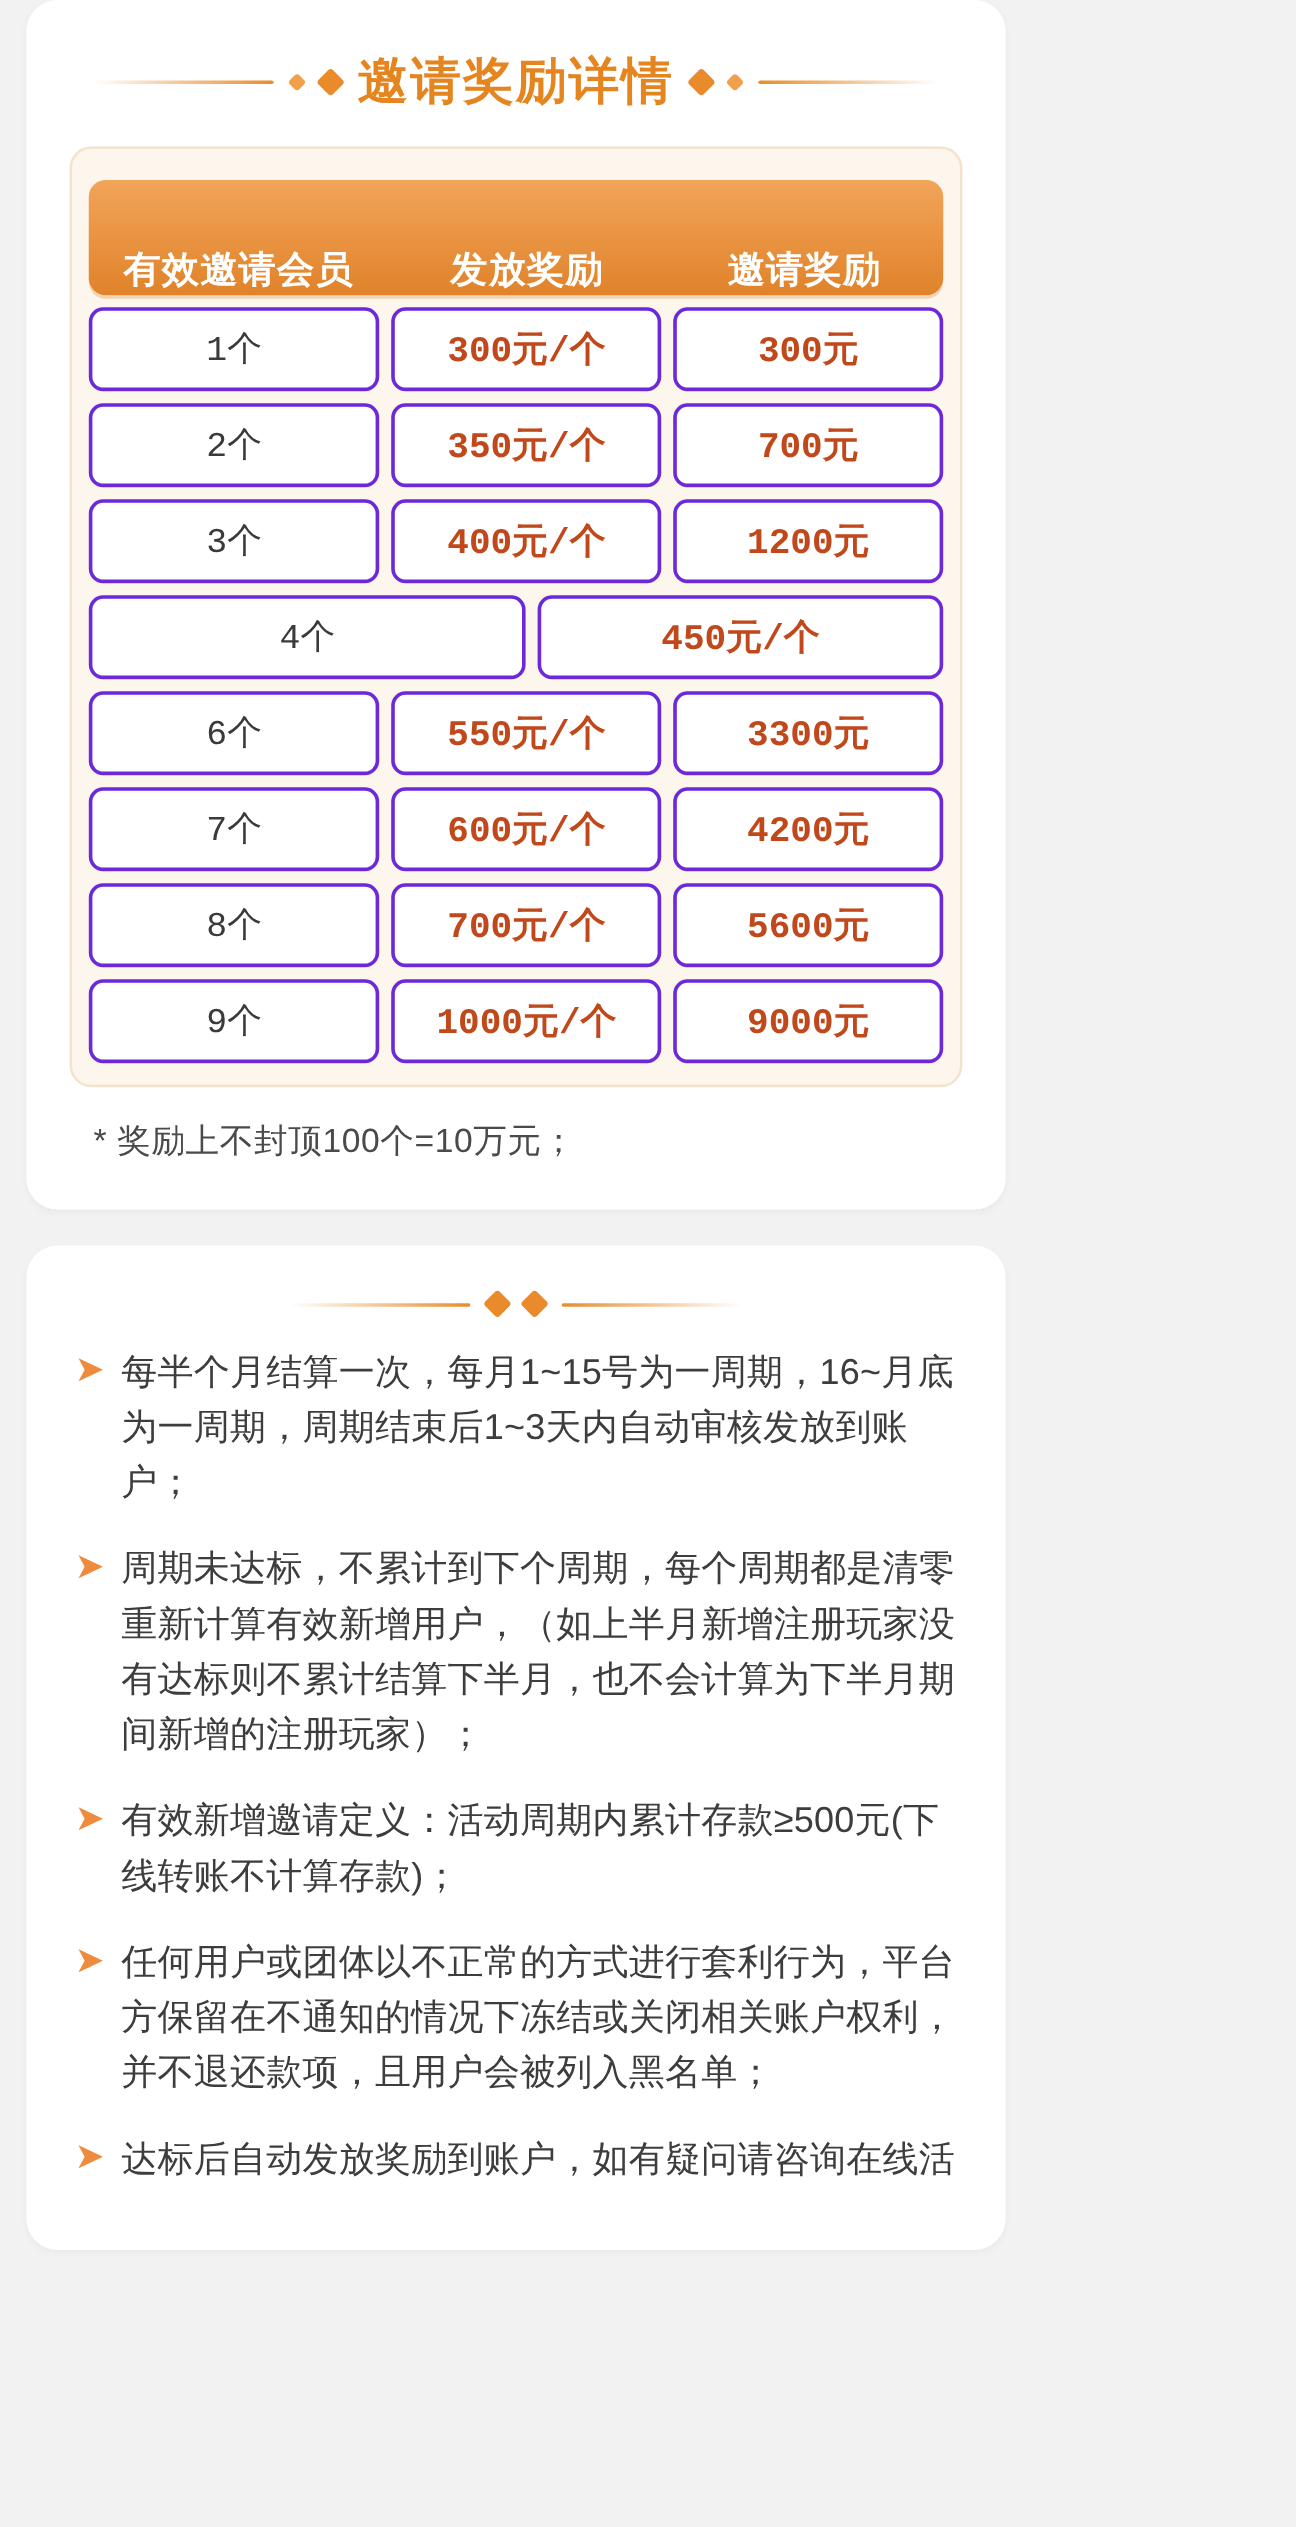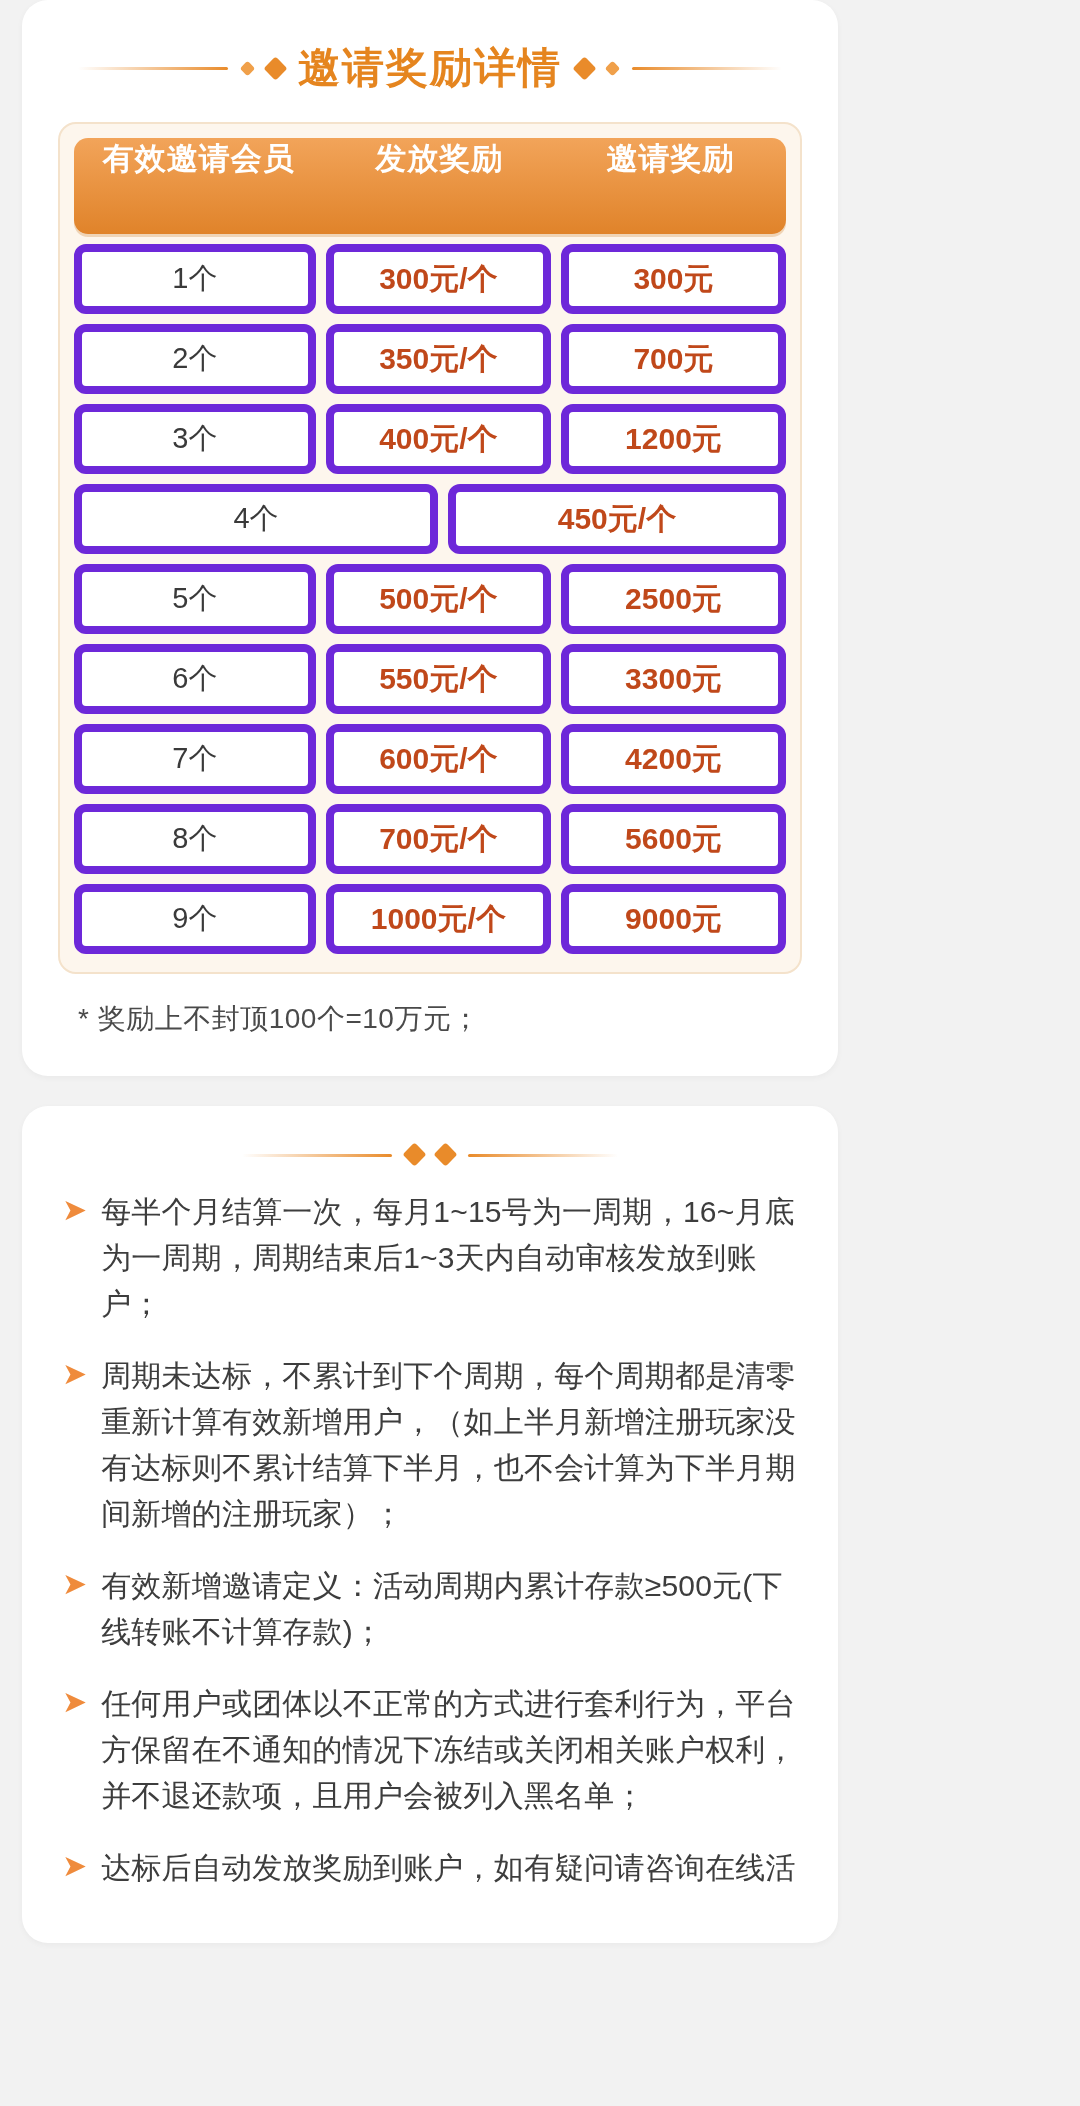--- a/index.html
+++ b/index.html
@@ -84,50 +84,52 @@
     padding: 14px 14px 18px 14px;
     box-sizing: border-box;
   }
   .table-head {
     display: flex;
     background: linear-gradient(180deg, #f0a košice 0%, #e3862a 100%);
     background: linear-gradient(180deg, #f3a košice 0%, #e3862a 100%);
     background: linear-gradient(180deg, #f2a45a 0%, #e0832a 100%);
     border-radius: 14px;
     height: 96px;
-    align-items: flex-start;
+    align-items: flex-end;
     box-shadow: 0 3px 0 rgba(200,110,20,0.25);
+    margin-top: 12px;
   }
   .table-head .th {
     flex: 1;
     text-align: center;
     color: #ffffff;
     font-size: 31px;
     font-weight: bold;
     letter-spacing: 1px;
   }
   .table-head .th.col1 { flex: 1.08; }
   .table-row {
     display: flex;
     gap: 10px;
     margin-top: 10px;
   }
   .table-row .td {
     flex: 1;
     background: #ffffff;
-    border: 8px solid #6d28d9;
+    border: 3px solid #6d28d9;
     border-radius: 12px;
     height: 70px;
     display: flex;
     align-items: center;
     justify-content: center;
     font-size: 30px;
     color: #c0481a;
     font-weight: bold;
     box-sizing: border-box;
+    font-family: Liberation Mono, monospace;
   }
   .table-row .td.col1 {
     flex: 1.08;
     color: #3a3a3a;
     font-weight: normal;
     font-size: 29px;
   }
 
   .table-note {
     margin: 26px 0 12px 56px;
@@ -205,25 +207,20 @@
       <div class="table-row">
         <div class="td col1">3个</div>
         <div class="td">400元/个</div>
         <div class="td">1200元</div>
       </div>
       <div class="table-row">
         <div class="td col1">4个</div>
         <div class="td">450元/个</div>
       </div>
       <div class="table-row">
-        <div class="td col1">5个</div>
-        <div class="td">500元/个</div>
-        <div class="td">2500元</div>
-      </div>
-      <div class="table-row">
         <div class="td col1">6个</div>
         <div class="td">550元/个</div>
         <div class="td">3300元</div>
       </div>
       <div class="table-row">
         <div class="td col1">7个</div>
         <div class="td">600元/个</div>
         <div class="td">4200元</div>
       </div>
       <div class="table-row">

